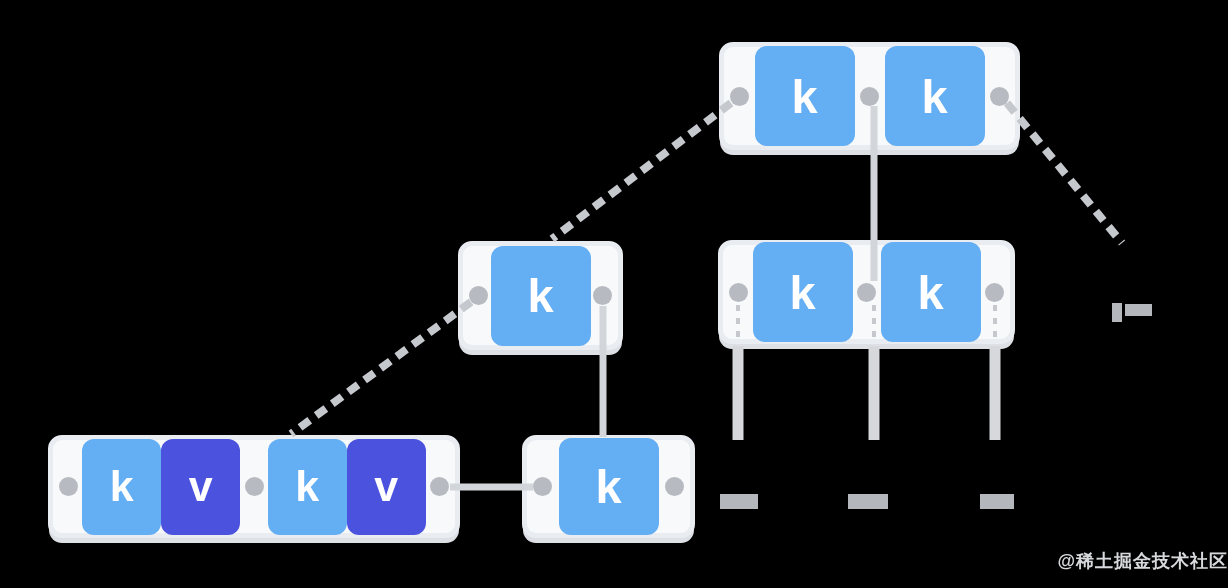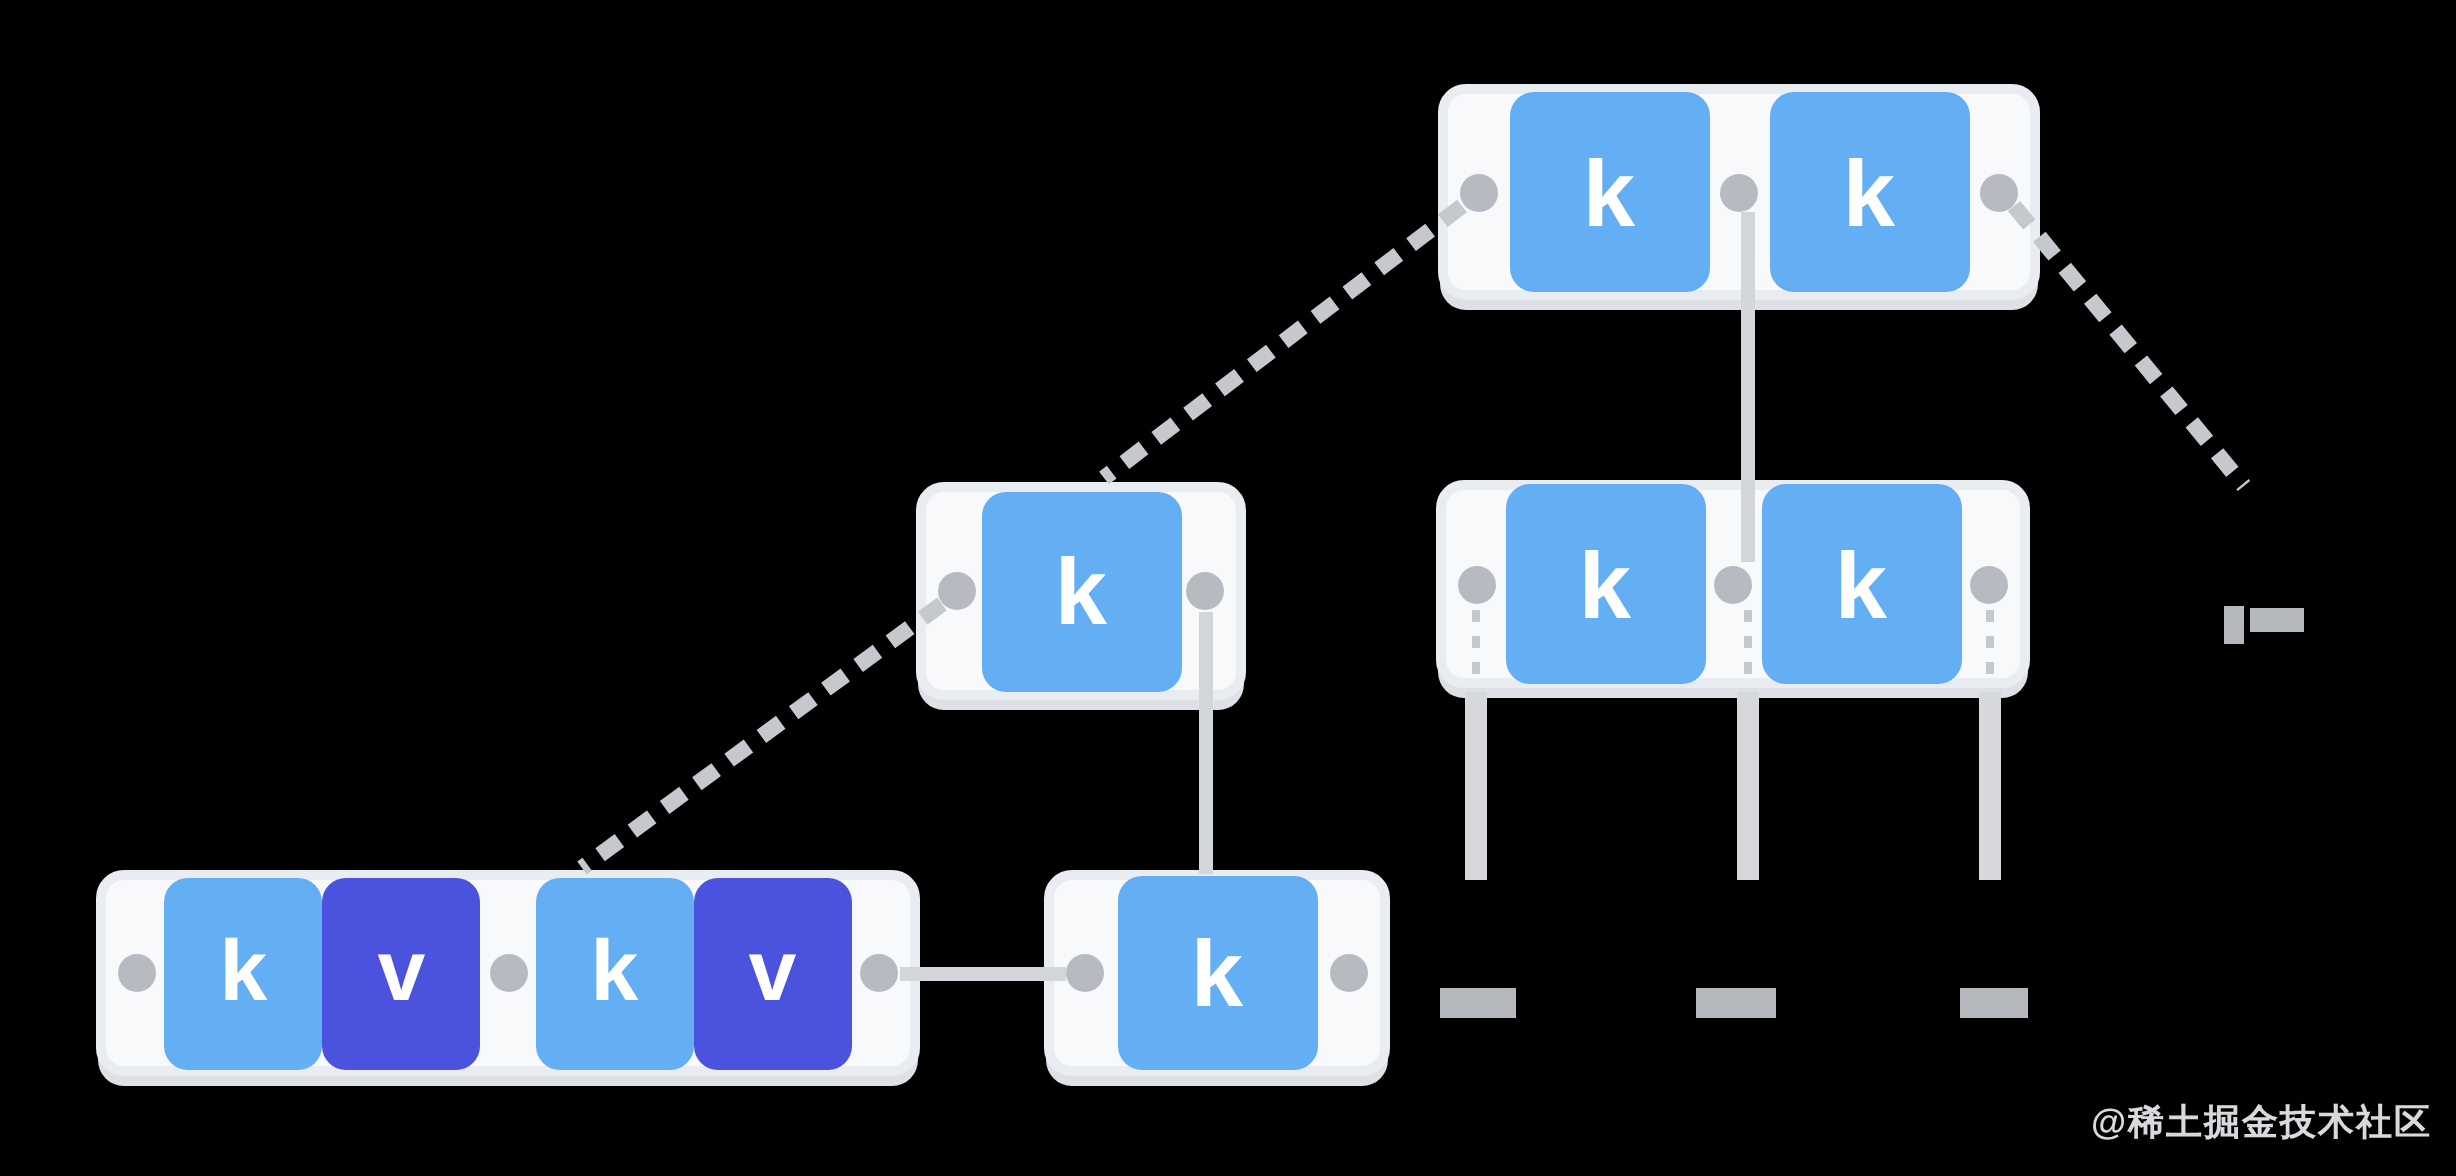--- a/index.html
+++ b/index.html
@@ -47,21 +47,21 @@
     z-index:2;pointer-events:none;
   }
   .wires line.solid{stroke:var(--line-solid,#d2d5d9);stroke-width:7;}
   .wires line.dashed{stroke:var(--line-dashed,#c5c8cd);stroke-width:8;stroke-dasharray:12 8;}
   .wires line.leg{stroke:var(--leg,#d6d8dc);stroke-width:11;}
   .wires line.stub{stroke:var(--line-dashed,#c5c8cd);stroke-width:4;stroke-dasharray:6 7;}
   .wires rect.trunc{fill:var(--truncation-mark,#b4b7bc);}
   
   .watermark{
     position:absolute;
-    right:12px;bottom:15px;
+    right:0;bottom:15px;
     font-size:18px;
     letter-spacing:1px;
     color:var(--watermark-color,#d7d9dc);
     font-weight:700;
     z-index:3;
     margin-left:23px;
   }
 </style>
 </head>
 <body>

